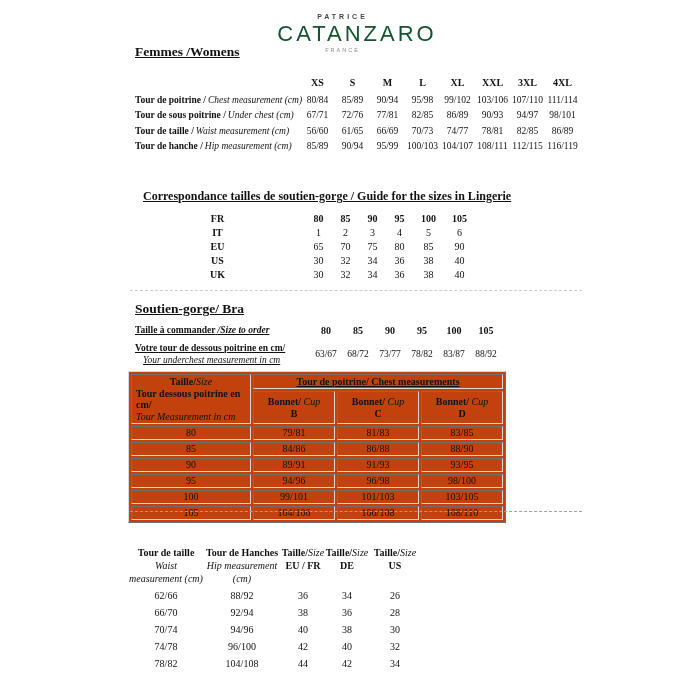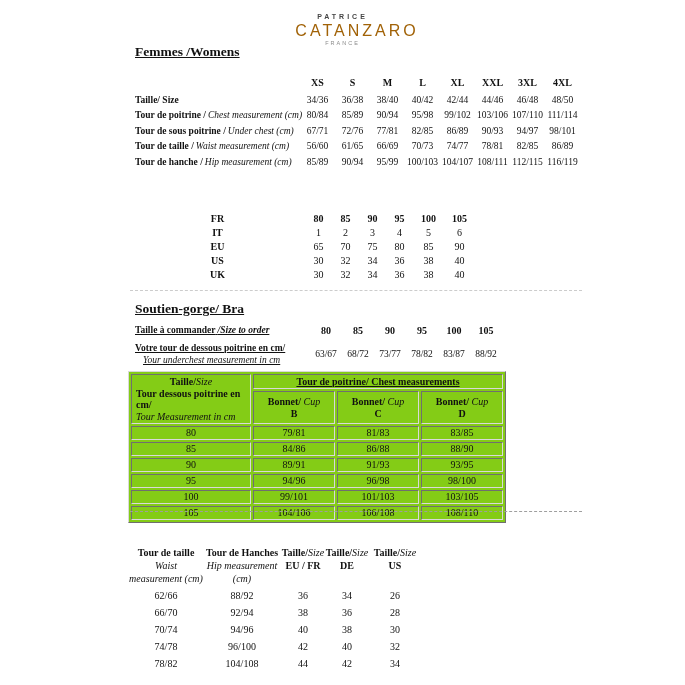--- a/index.html
+++ b/index.html
@@ -4,21 +4,21 @@
 <style>
   * { box-sizing: border-box; }
   html,body { margin:0; padding:0; background:#ffffff; }
   body { font-family:"Liberation Serif", serif; color:#111; }
   .page { position:relative; width:685px; height:685px; background:#fff; overflow:hidden; }
 
   
   .logo { position:absolute; top:13px; left:0; width:100%; text-align:center;
           font-family:"Liberation Sans", sans-serif; line-height:1.1; }
   .logo-top { font-size:7px; letter-spacing:3px; color:#454545; font-weight:bold; }
-  .logo-main { font-size:16px; letter-spacing:3px; color:#a16207; margin-top:1px;margin-left:29px; }
+  .logo-main { font-size:22px; letter-spacing:3px; color:#14532d; margin-top:1px;margin-left:29px; }
   .logo-sub { font-size:5.5px; letter-spacing:2px; color:#8c8c8c; margin-top:1px; }
 
   
   .sec-heading { position:absolute; font-weight:bold; text-decoration:underline; white-space:nowrap; }
   .h-womens   { top:44px;  left:135px; font-size:13.5px; }
   .h-lingerie { top:189px; left:143px; font-size:12px; }
   .h-bra      { top:301px; left:135px; font-size:13.5px; }
   .h-trousers { top:524px; left:135px; font-size:13.5px; }
 
   
@@ -51,21 +51,21 @@
   .bra .frow1 { height:16px; }
   .bra .frow2 { margin-top:3px; min-height:26px; }
   .bra .lcell { width:175px; font-weight:bold;text-decoration:underline; }
   .bra .fcell { width:32px; }
   .bra .frow1 .fcell { font-weight:bold; font-size:10px; }
   .bra .two-line { line-height:12px; }
   .bra .two-line .l2 { font-style:italic; font-weight:normal; padding-left:8px; display:block; }
 
   
   .cup { position:absolute; top:371px; left:128px; border-collapse:separate; border-spacing:2px;
-         font-size:10px; background:#84cc16;
+         font-size:10px; background:#c2410c;
          border:1px solid; border-color:#d9d9d9 #6f6f6f #6f6f6f #d9d9d9; }
   .cup td { border:1px solid; border-color:#6f6f6f #d9d9d9 #d9d9d9 #6f6f6f;
             padding:0 13px; text-align:center; }
   .cup td.corner { width:120px; text-align:left; padding:1px 4px; line-height:11.5px; }
   .cup td.corner .t1 { display:block; text-align:center; }
   .cup td.cupcol { width:82px; line-height:12px; padding:1px 4px;margin-top:24px; }
   .cup td.spanhd { font-weight:bold; text-decoration:underline; height:15px; }
   .cup tr.data td { height:13px; line-height:12px; }
 
   
@@ -102,31 +102,20 @@
       <span class="fcell">XS</span>
       <span class="fcell">S</span>
       <span class="fcell">M</span>
       <span class="fcell">L</span>
       <span class="fcell">XL</span>
       <span class="fcell">XXL</span>
       <span class="fcell">3XL</span>
       <span class="fcell">4XL</span>
     </div>
     <div class="frow">
-      <span class="lcell"><span>Taille/ Size</span><span class="lbl-en"></span></span>
-      <span class="fcell">34/36</span>
-      <span class="fcell">36/38</span>
-      <span class="fcell">38/40</span>
-      <span class="fcell">40/42</span>
-      <span class="fcell">42/44</span>
-      <span class="fcell">44/46</span>
-      <span class="fcell">46/48</span>
-      <span class="fcell">48/50</span>
-    </div>
-    <div class="frow">
       <span class="lcell"><span>Tour de poitrine /</span><span class="lbl-en">Chest measurement (cm)</span></span>
       <span class="fcell">80/84</span>
       <span class="fcell">85/89</span>
       <span class="fcell">90/94</span>
       <span class="fcell">95/98</span>
       <span class="fcell">99/102</span>
       <span class="fcell">103/106</span>
       <span class="fcell">107/110</span>
       <span class="fcell">111/114</span>
     </div>
@@ -158,20 +147,21 @@
       <span class="fcell">90/94</span>
       <span class="fcell">95/99</span>
       <span class="fcell">100/103</span>
       <span class="fcell">104/107</span>
       <span class="fcell">108/111</span>
       <span class="fcell">112/115</span>
       <span class="fcell">116/119</span>
     </div>
   </div>
 
+  <div class="sec-heading h-lingerie">Correspondance tailles de soutien-gorge / Guide for the sizes in Lingerie</div>
 
   <div class="flex-table lingerie">
     <div class="frow bold-vals">
       <span class="lcell">FR</span>
         <span class="spacer"></span>
       <span class="fcell">80</span>
       <span class="fcell">85</span>
       <span class="fcell">90</span>
       <span class="fcell">95</span>
       <span class="fcell w31">100</span>

